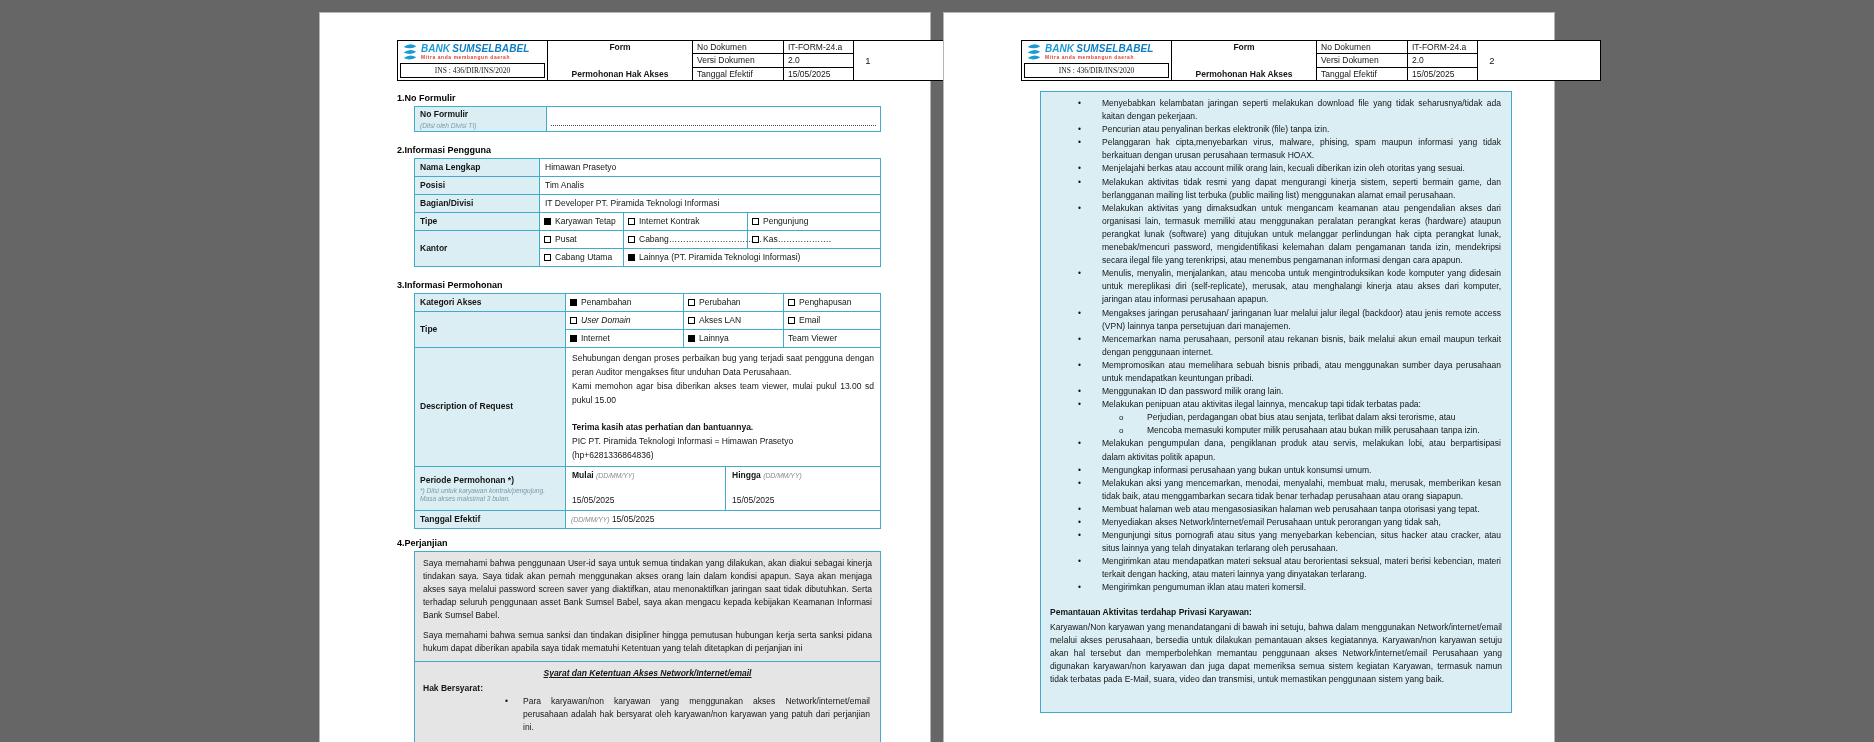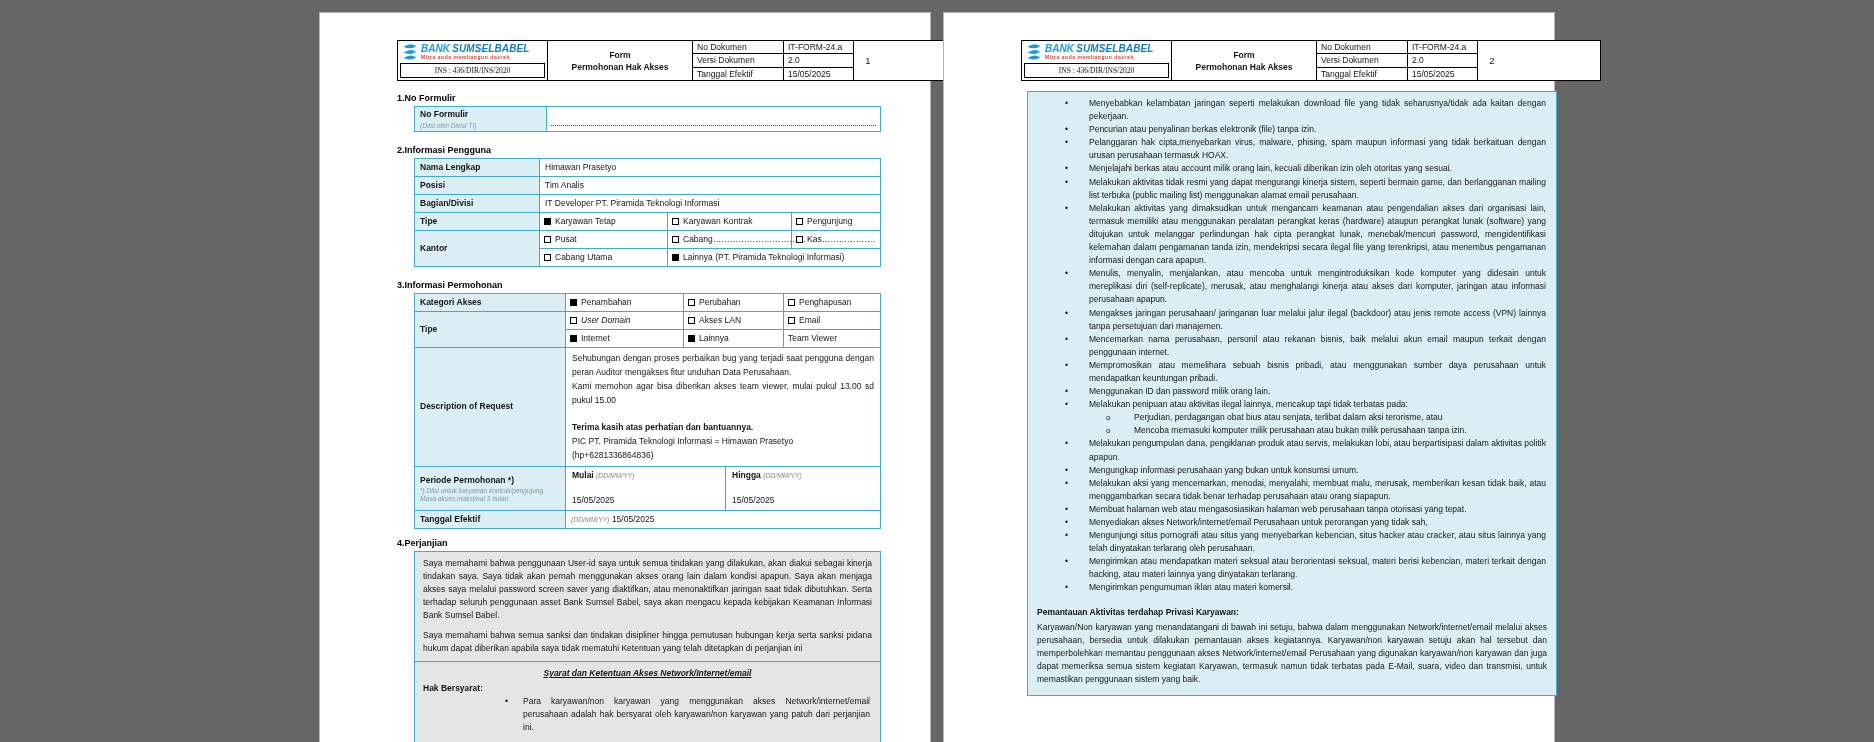--- a/index.html
+++ b/index.html
@@ -27,21 +27,21 @@
   .hdr-logo-cell { width:150px; border-right:1px solid #000; display:flex; flex-direction:column; }
   .logo { flex:1; display:flex; align-items:center; padding:2px 2px 1px 4px; }
   .logo svg { flex:none; margin-right:3px; }
   .logo-text { line-height:1; white-space:nowrap; }
   .bank-prefix { color:#1b9ad6; font-style:italic; font-weight:600; font-size:10px; }
   .bank-name { color:#0f7dc2; font-style:italic; font-weight:800; font-size:10px; letter-spacing:0.1px; }
   .tagline { color:#e03c31; font-size:4.9px; font-weight:700; letter-spacing:0.62px; margin-top:1.5px; white-space:nowrap; }
   .ins-box { border:1px solid #000; margin:0 2px 2px 2px; text-align:center;
              font-family:"Liberation Serif", serif; font-size:7.5px; padding:2px 0; }
   .hdr-title-cell { width:145px; border-right:1px solid #000; display:flex; flex-direction:column;
-                    justify-content:center; align-items:center; font-weight:700; line-height:12px; text-align:center; }
+                    justify-content:space-between; align-items:center; font-weight:700; line-height:12px; text-align:center; }
   .hdr-doc-cell { width:160px; display:flex; flex-direction:column; }
   .hdr-row { flex:1; display:flex; border-bottom:1px solid #000; }
   .hdr-row:last-child { border-bottom:none; }
   .hl { width:91px; border-right:1px solid #000; padding:1px 4px; display:flex; align-items:center; }
   .hv { flex:1; padding:1px 4px; display:flex; align-items:center; }
   .hdr-page-cell { width:29px; border-left:1px solid #000; display:flex; align-items:center;
                    justify-content:center; font-size:9.5px; }
 
   
   .sec-h { font-weight:700; font-size:9px; color:#000; margin-top:13px; margin-bottom:3px; }
@@ -61,21 +61,21 @@
 
   .dotcell { position:relative; min-height:22px; }
   .dots { position:absolute; left:4px; right:4px; bottom:5px; border-bottom:1.6px dotted #4a4a4a; }
 
   .val-stack { flex:1; display:flex; flex-direction:column; }
   .sub-row { display:flex; flex:1; border-top:1px solid #44aacb; }
   .sub-row:first-child { border-top:none; }
   .opt { display:flex; align-items:center; padding:2px 4px; border-right:1px solid #44aacb;
          min-height:17px; line-height:11px; }
   .opt:last-child { border-right:none; }
-  .c104 { width:128px; flex:none; } .c124 { width:124px; flex:none; }
+  .c104 { width:84px; flex:none; } .c124 { width:124px; flex:none; }
   .c118 { width:118px; flex:none; } .c100 { width:100px; flex:none; }
   .cfill { flex:1; }
   .cbx { width:7px; height:7px; border:1.1px solid #000; margin-right:4px; flex:none; background:#fff; }
   .cbx.filled { background:#000; border-color:#000; }
   .it { font-style:italic; }
 
   .desc-val { display:block; padding:3px 6px 4px; }
   .desc-val p { text-align:justify; line-height:14px; margin:0; }
   .desc-val .thanks { font-weight:700; margin-top:13px; }
 
@@ -100,22 +100,22 @@
   ul.bullets { list-style:none; }
   ul.bullets > li { position:relative; text-align:justify; line-height:13.1px; }
   ul.p1b { padding-left:100px; padding-right:2px; }
   ul.p1b > li::before { content:"\2022"; position:absolute; left:-18px; }
   ul.p2b { padding-left:52px; padding-right:1px; margin-top:1px; }
   ul.p2b > li::before { content:"\2022"; position:absolute; left:-24px; }
   ul.sub { list-style:none; padding-left:45px; }
   ul.sub > li { position:relative; text-align:justify; line-height:13.1px; }
   ul.sub > li::before { content:"o"; position:absolute; left:-28px; font-size:8px; }
 
-  .p2box { margin-left:6px; margin-top:10px; width:530px; background:#daeef3;
-           border:1.2px solid #44aacb; padding:4px 9px 9px; font-size:8.5px; }
+  .p2box { margin-left:19px; margin-top:10px; width:472px; background:#daeef3;
+           border:1.2px solid #44aacb; padding:4px 9px 26px; font-size:8.5px; }
   .pem-h { font-weight:700; line-height:13.1px; margin-top:11px; }
   .pem-p { text-align:justify; line-height:13.1px; margin-top:2px; }
 </style>
 </head>
 <body>
 
 <div class="page p1">
   <div class="content">
 
     <div class="hdr">
@@ -185,21 +185,21 @@
       <div class="row">
         <div class="lbl w125 minh">Tipe</div>
         <div class="val-stack">
           <div class="sub-row">
             <div class="opt c104">
               <span class="cbx filled"></span>
               <span>Karyawan Tetap</span>
             </div>
             <div class="opt c124">
               <span class="cbx"></span>
-              <span>Karyawan Kontrak</span>
+              <span>Internet Kontrak</span>
             </div>
             <div class="opt cfill">
               <span class="cbx"></span>
               <span>Pengunjung</span>
             </div>
           </div>
         </div>
       </div>
       <div class="row">
         <div class="lbl w125">Kantor</div>

